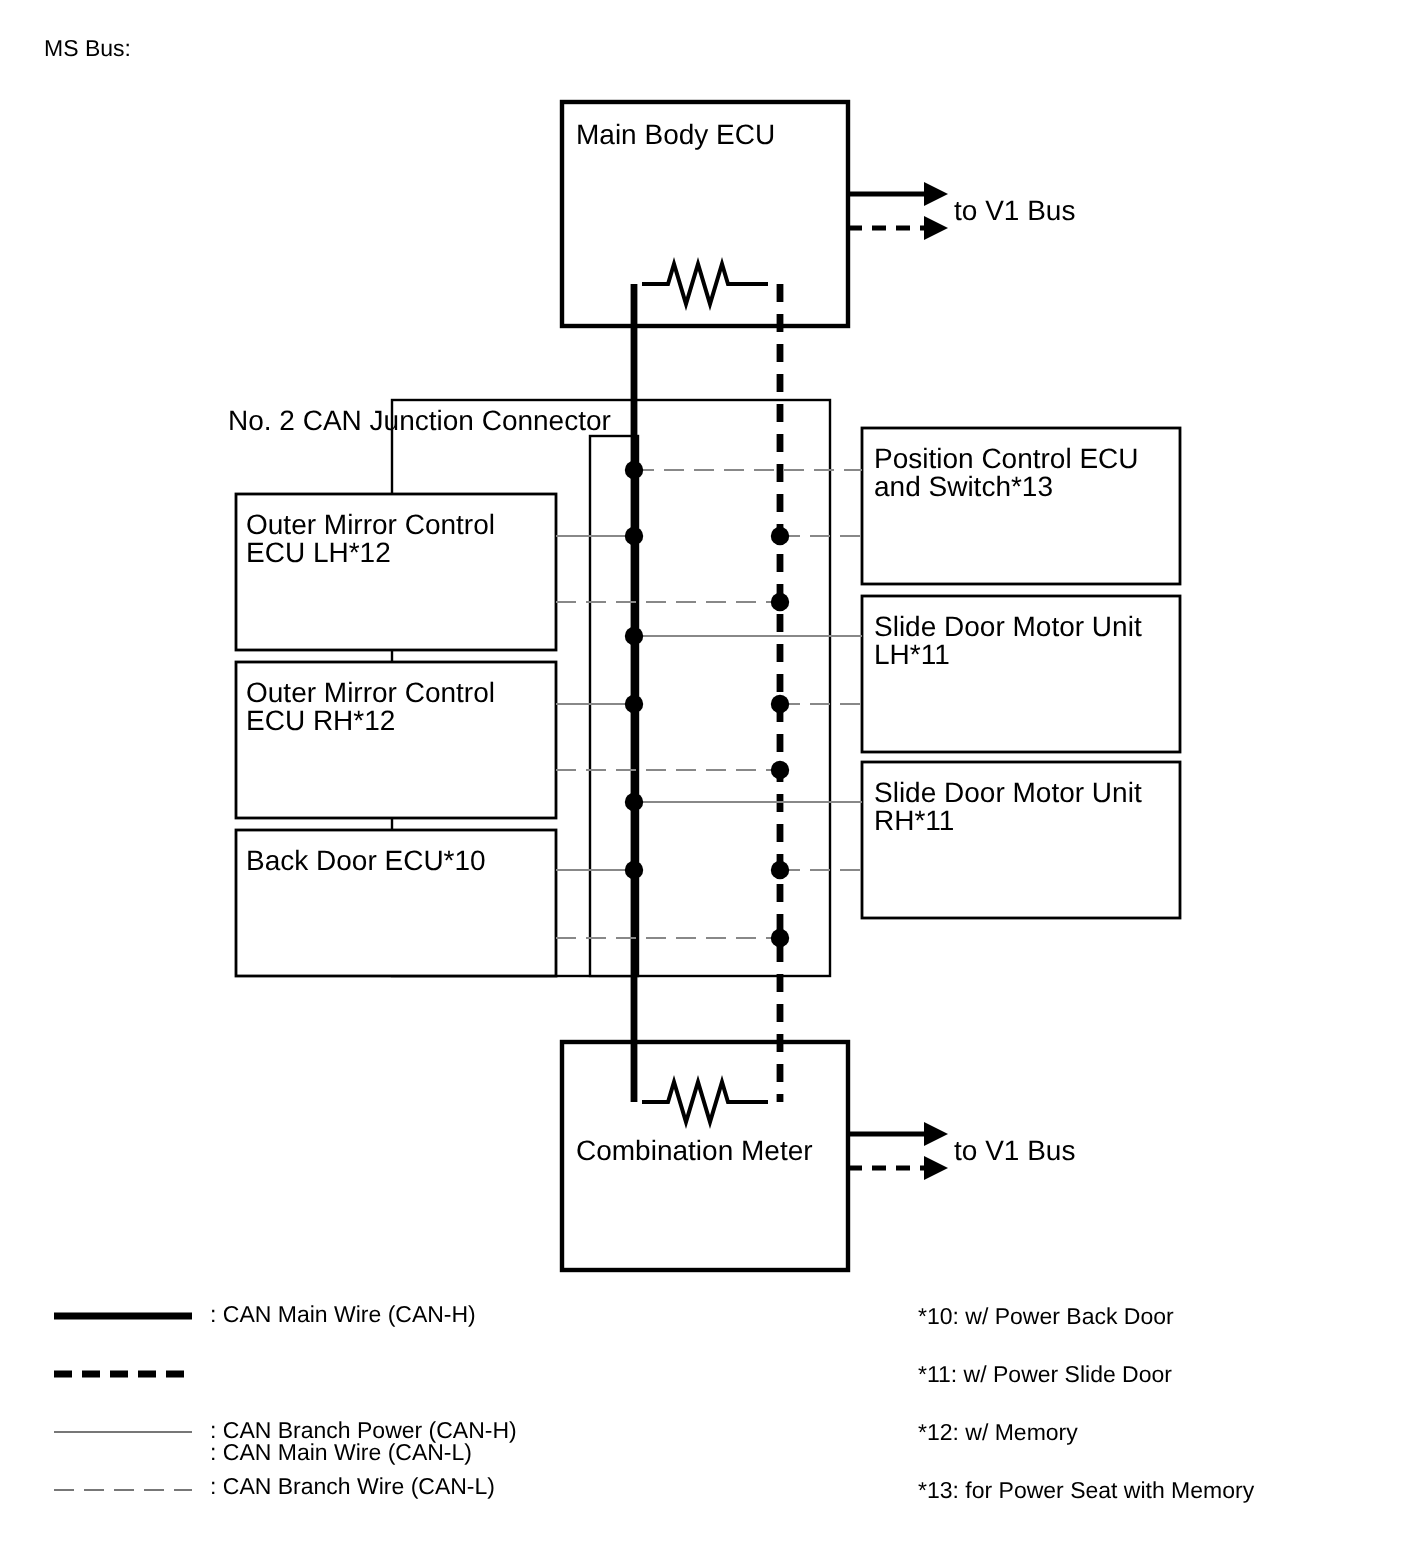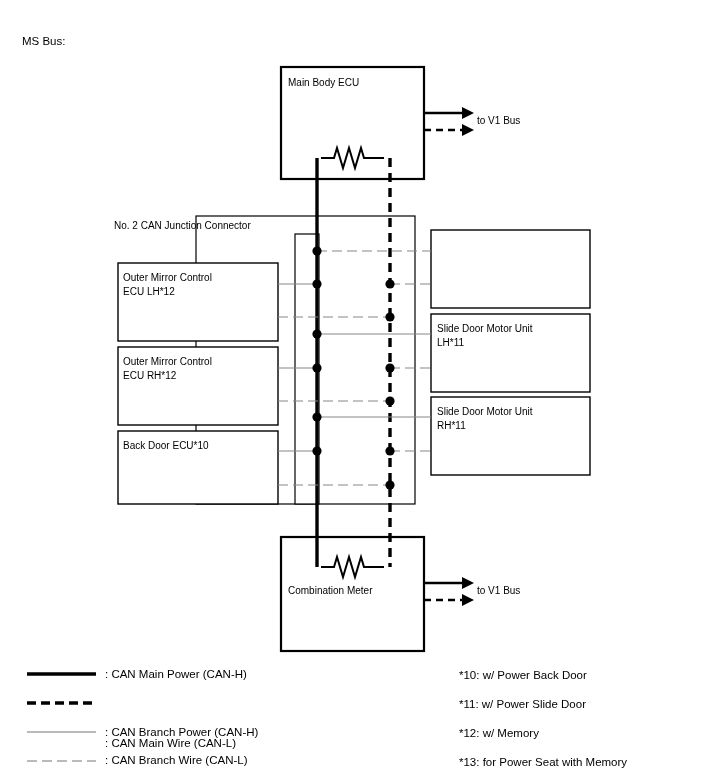--- a/index.html
+++ b/index.html
@@ -10,33 +10,33 @@
   body {
     width: 713px;
     height: 782px;
     font-family: "Liberation Sans", sans-serif;
     color: #000000;
     position: relative;
     overflow: hidden;
   }
   .canvas {
     position: absolute;
-    left: 0; top: 16px;
+    left: 0; top: 0;
     width: 713px;
     height: 694px;
   }
   svg.diagram {
     position: absolute;
     left: 0; top: 0;
     width: 713px;
     height: 782px;
   }
   .lbl {
     position: absolute;
-    font-size: 10px;
+    font-size: 14px;
     line-height: 14px;
     color: #000;
     white-space: pre-line;
   }
   #title {
     left: 22px;
     top: 18px;
     font-size: 11.5px;
   }
   #main-body-ecu-label { left: 288px; top: 60px; }
@@ -160,29 +160,31 @@
   <div class="lbl" id="main-body-ecu-label">Main Body ECU</div>
   <div class="lbl" id="junction-label">No. 2 CAN Junction Connector</div>
   <div class="lbl" id="combination-meter-label">Combination Meter</div>
 
   <div class="lbl" id="omc-lh-label">Outer Mirror Control
 ECU LH*12</div>
   <div class="lbl" id="omc-rh-label">Outer Mirror Control
 ECU RH*12</div>
   <div class="lbl" id="back-door-label">Back Door ECU*10</div>
 
+  <div class="lbl" id="position-control-label">Position Control ECU
+and Switch*13</div>
   <div class="lbl" id="slide-lh-label">Slide Door Motor Unit
 LH*11</div>
   <div class="lbl" id="slide-rh-label">Slide Door Motor Unit
 RH*11</div>
 
   <div class="lbl" id="to-v1-top">to V1 Bus</div>
   <div class="lbl" id="to-v1-bottom">to V1 Bus</div>
 
-  <div class="legend-text" id="legend-0">: CAN Main Power (CAN-H)</div>
+  <div class="legend-text" id="legend-0">: CAN Main Wire (CAN-H)</div>
   <div class="legend-text" id="legend-1">: CAN Main Wire (CAN-L)</div>
   <div class="legend-text" id="legend-2">: CAN Branch Power (CAN-H)</div>
   <div class="legend-text" id="legend-3">: CAN Branch Wire (CAN-L)</div>
 
   <div class="note-text" id="note-0">*10: w/ Power Back Door</div>
   <div class="note-text" id="note-1">*11: w/ Power Slide Door</div>
   <div class="note-text" id="note-2">*12: w/ Memory</div>
   <div class="note-text" id="note-3">*13: for Power Seat with Memory</div>
 
 </div>

